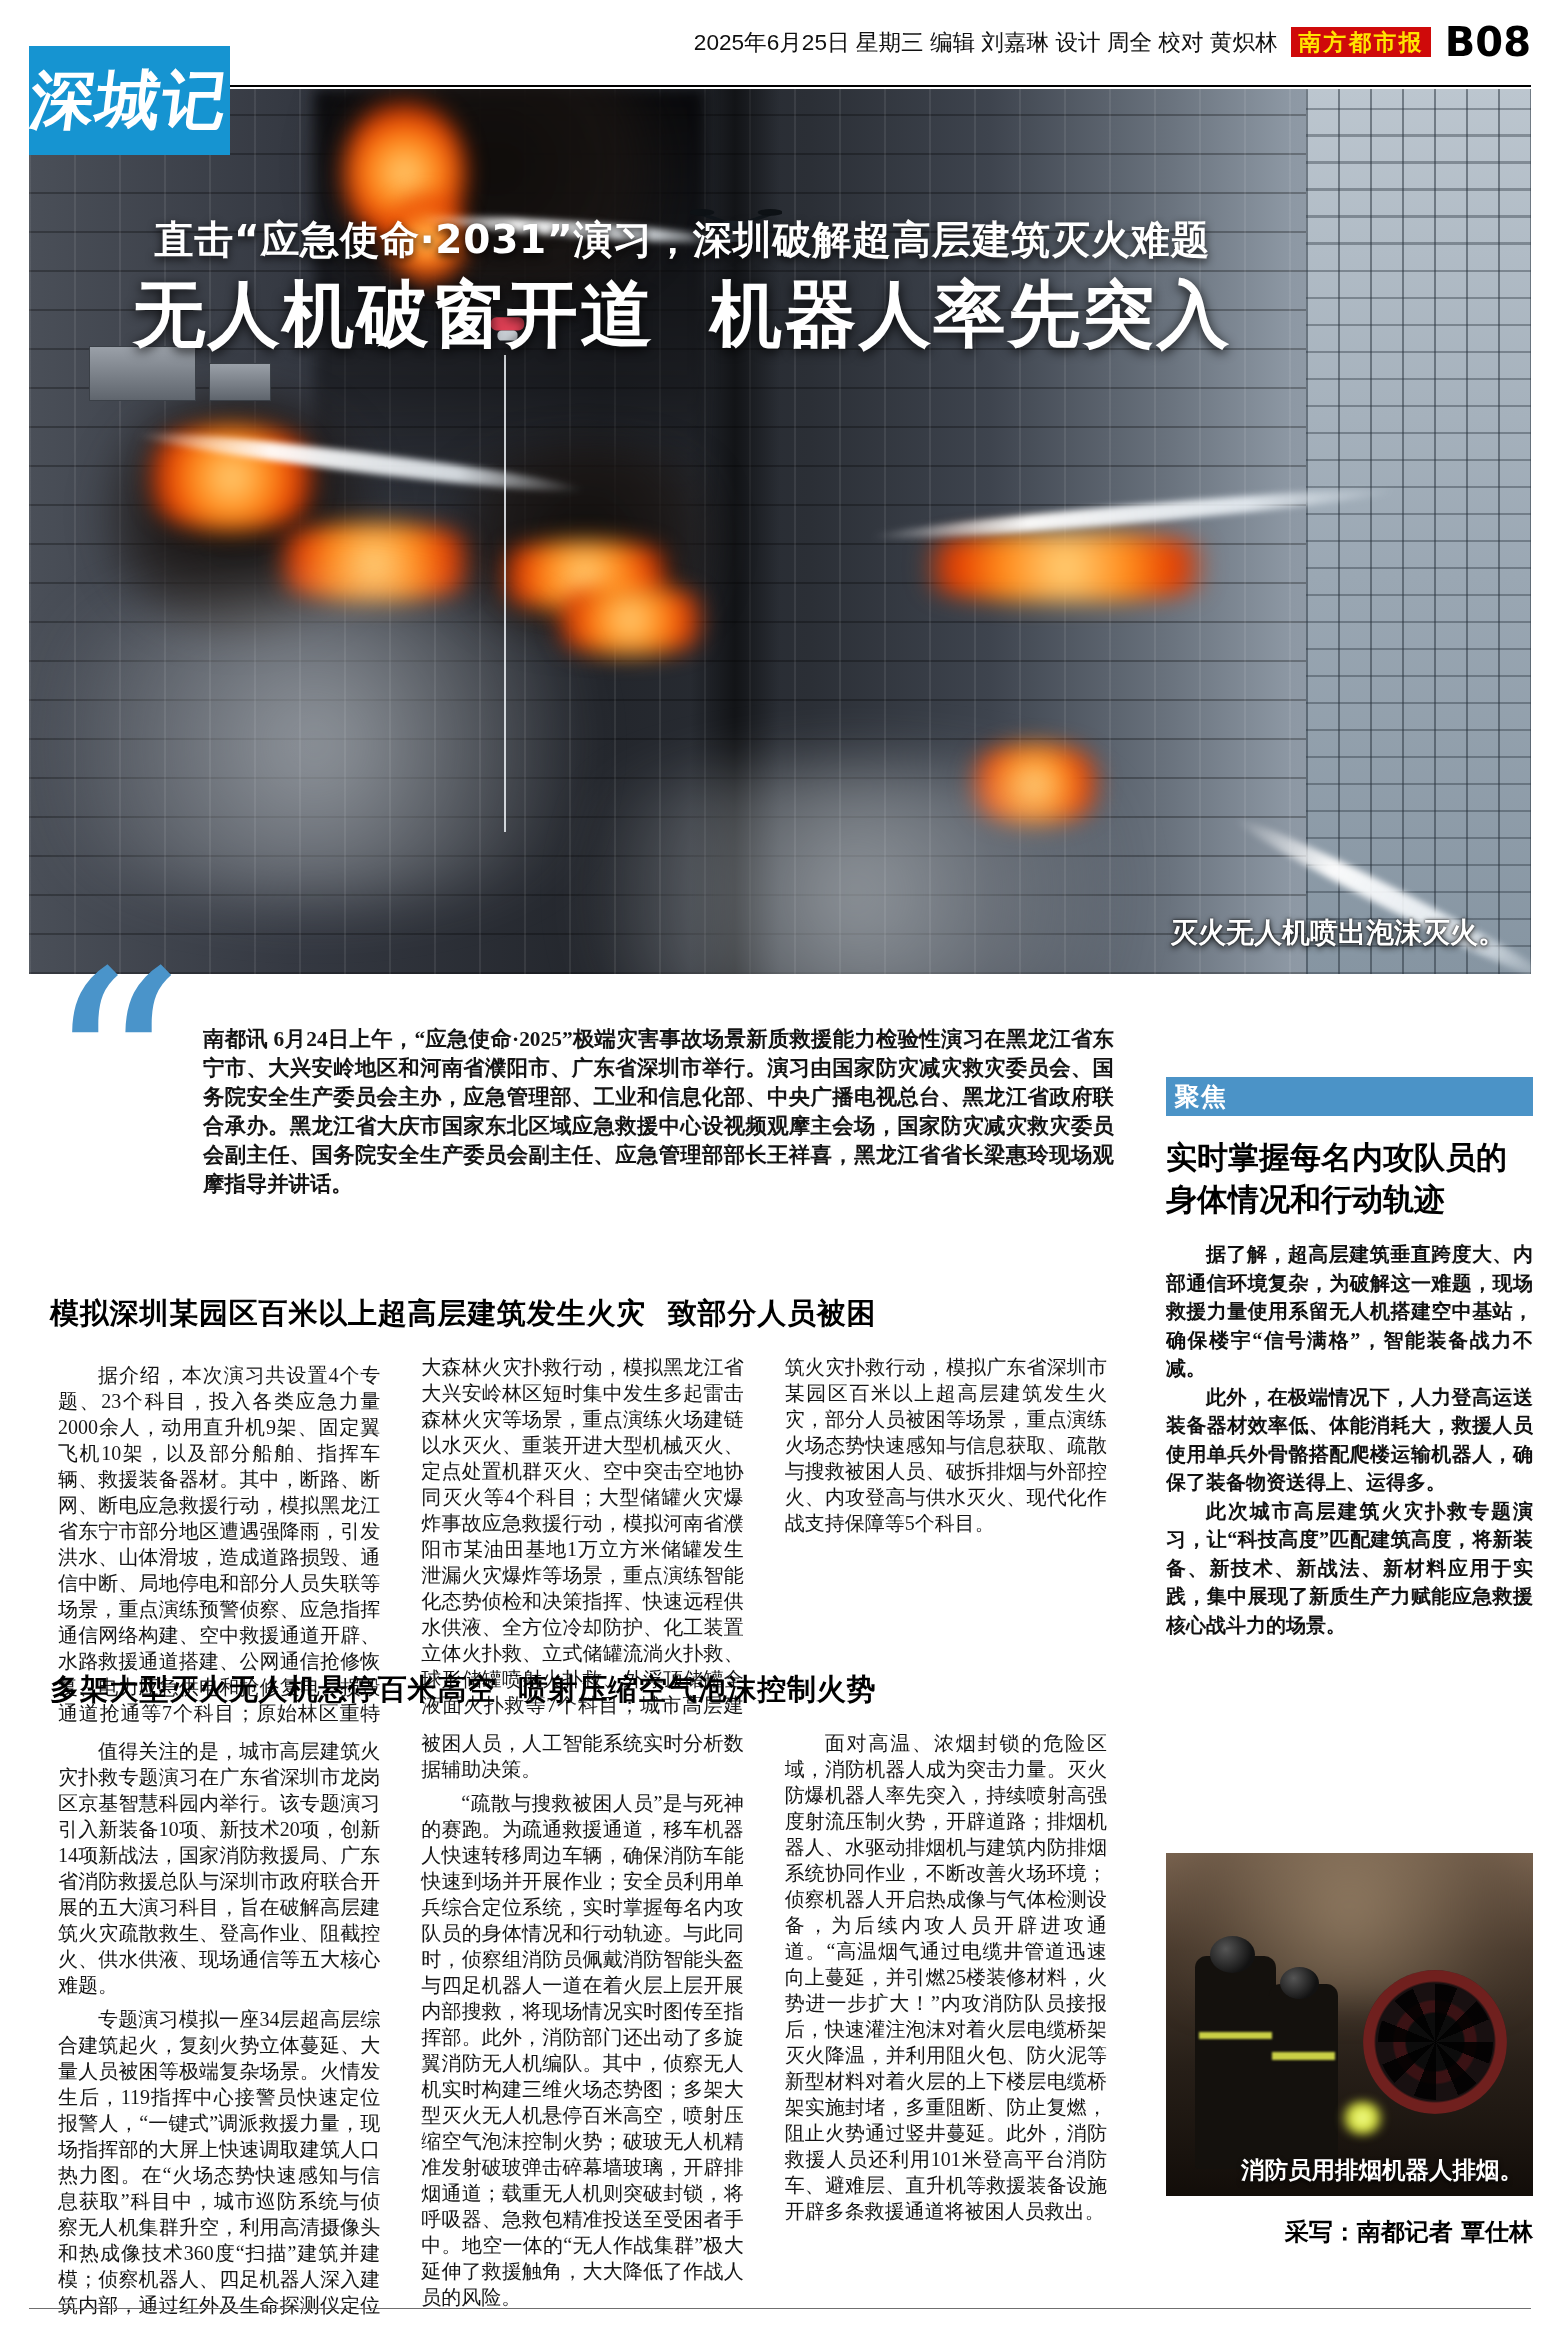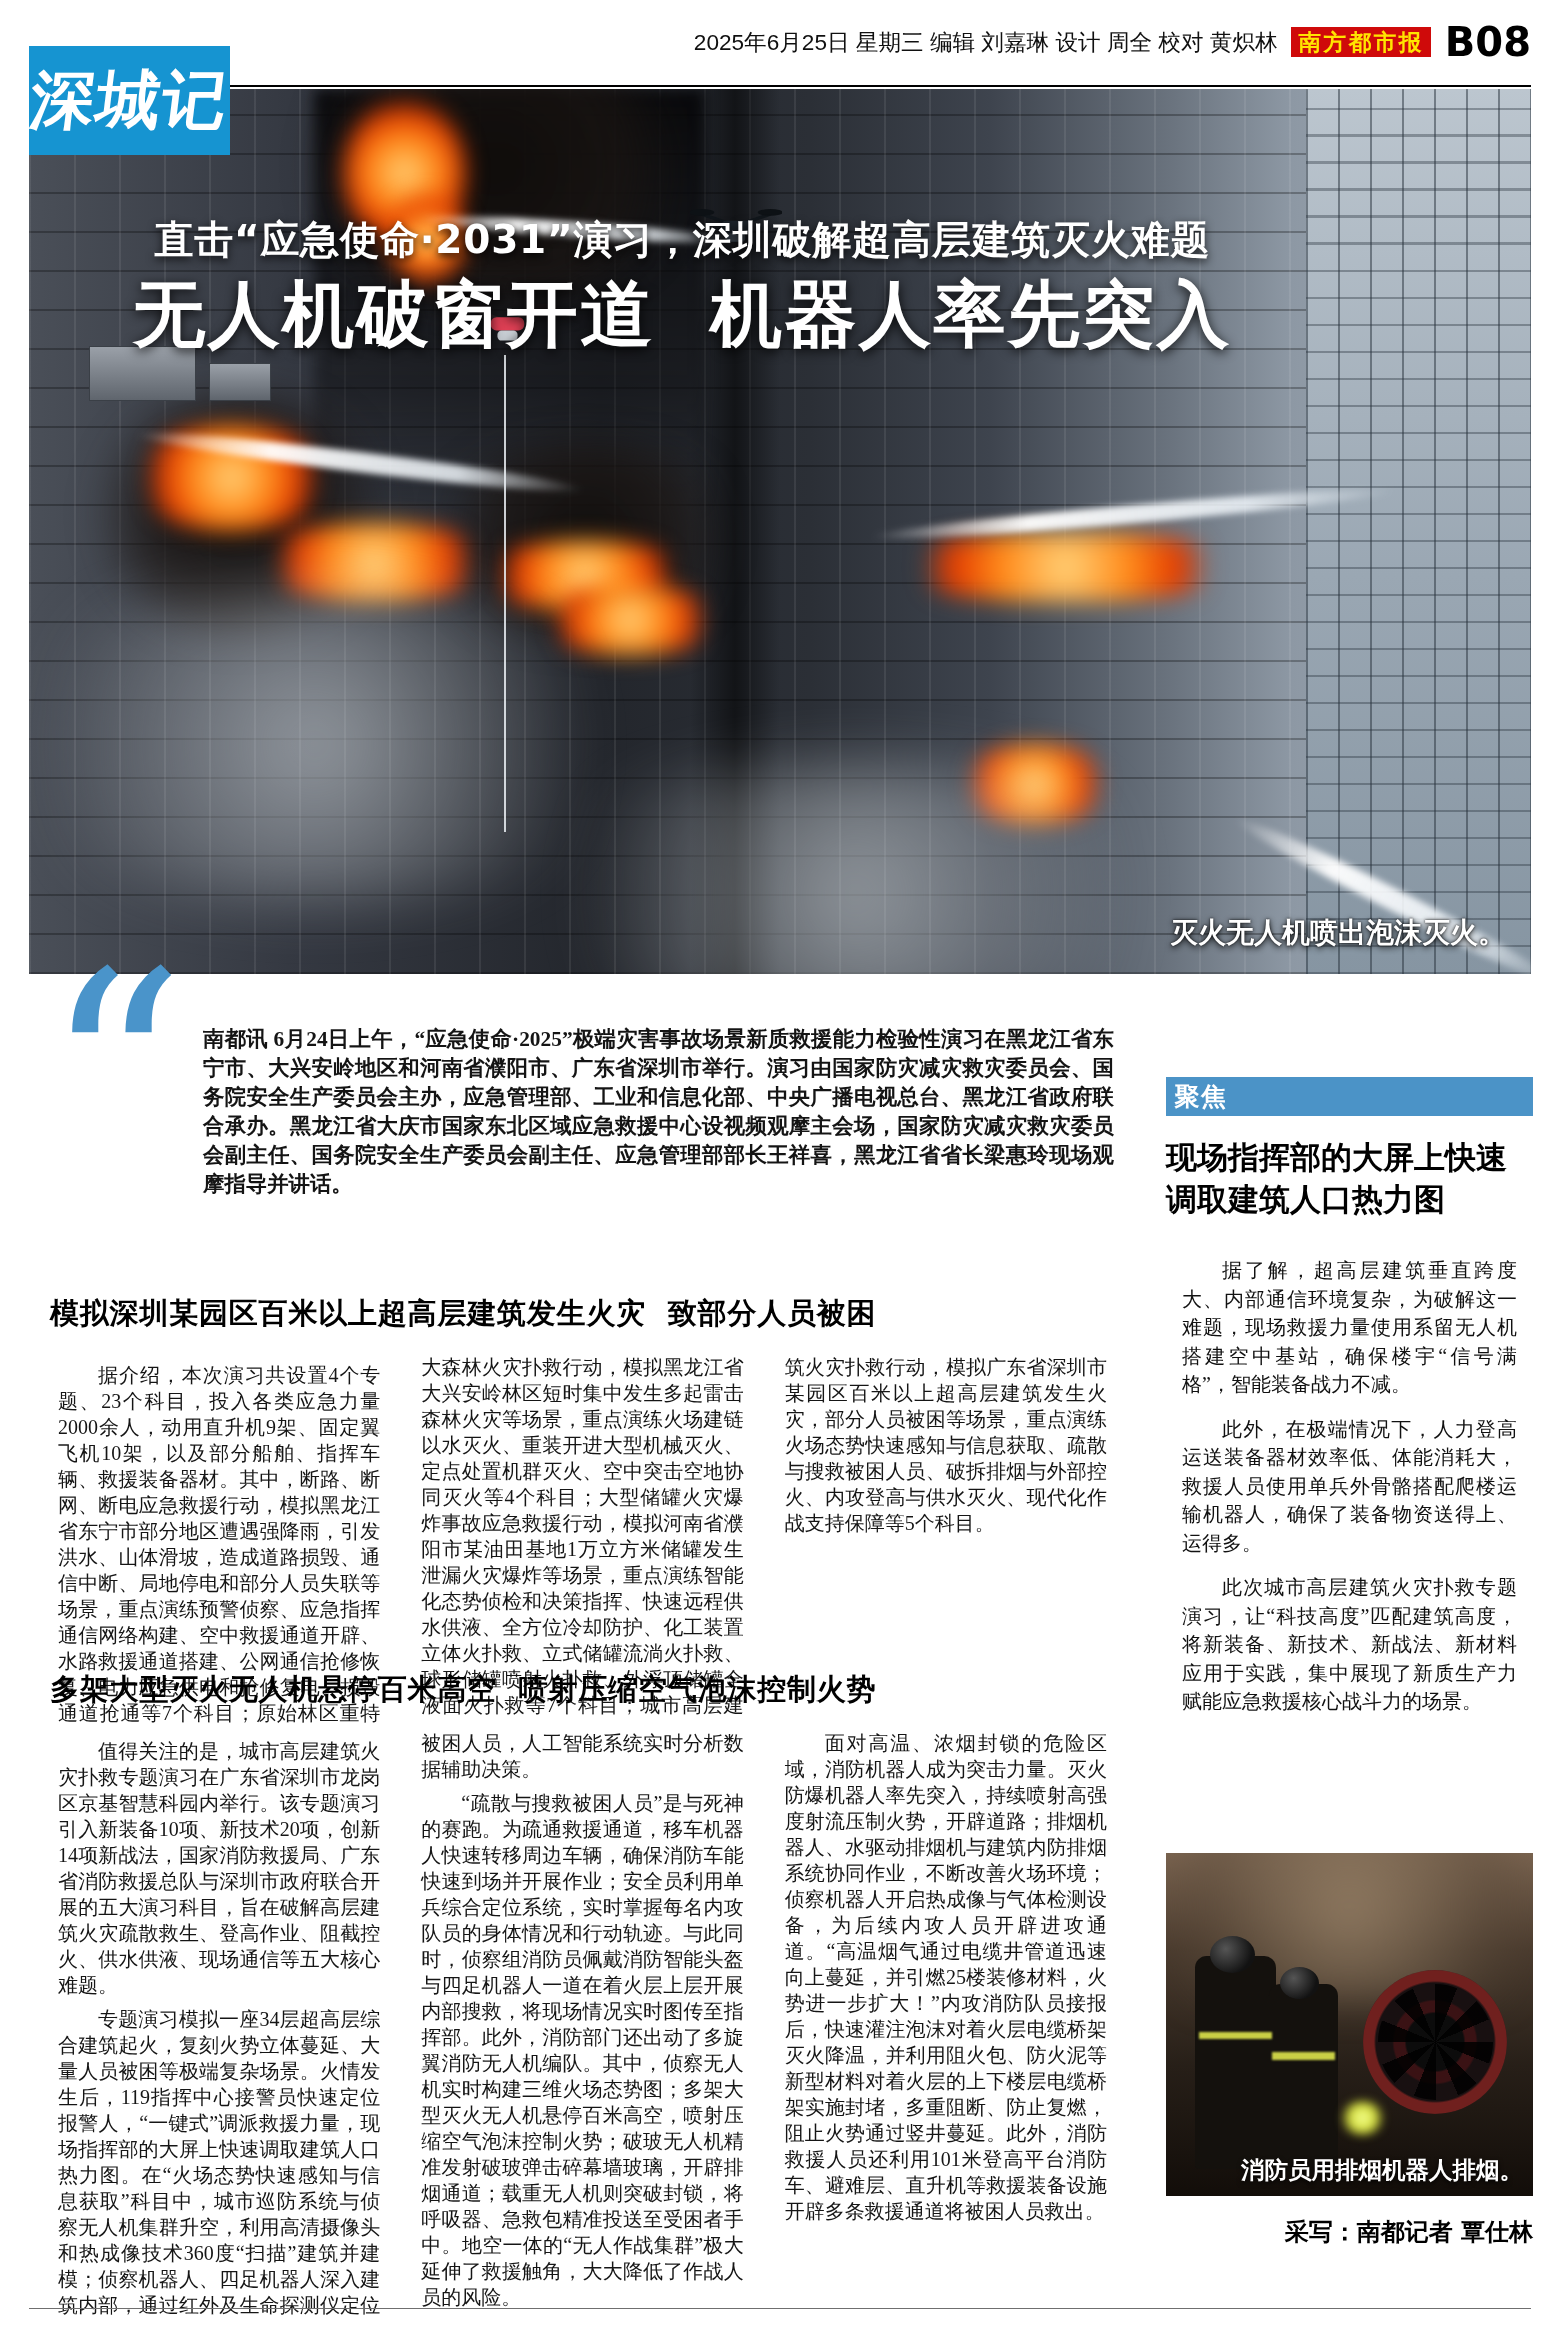--- a/index.html
+++ b/index.html
@@ -66,21 +66,21 @@
   .cols p{margin:8px;text-indent:2em;}
   .a1-cols{height:387px;}
   .a2-cols{height:593px;line-height:26px;}
   
   .focus{position:absolute;left:1166px;top:1077px;width:367px;}
   .focus-bar{height:39px;background:#4b93c7;color:#fff;display:flex;align-items:center;
      font-family:"DejaVu Sans",sans-serif;font-weight:700;font-size:25px;padding-left:8.4px;letter-spacing:1.7px;}
   .focus-heading{margin-top:20px;font-family:"DejaVu Sans",sans-serif;font-weight:800;font-size:31px;
      line-height:42px;color:#000;}
   .focus-body{margin-top:20px;height:600px;overflow:hidden;font-size:20px;line-height:28.5px;text-align:justify;}
-  .focus-body p{margin:16px;text-indent:2em;}
+  .focus-body p{margin:0;text-indent:2em;font-weight:bold;}
   .focus-photo{margin-top:13.4px;position:relative;width:367px;height:343px;overflow:hidden;
      background:linear-gradient(180deg,#7a6450 0%,#4a3b2e 28%,#271f18 62%,#120d09 100%);}
   .fp-smoke{position:absolute;left:-10%;top:-12%;width:120%;height:55%;filter:blur(18.4px);
      background:radial-gradient(circle,rgba(150,128,102,.85),rgba(90,74,58,.4) 60%,transparent 80%);}
   .fp-ff{position:absolute;background:#14110d;border-radius:11.7px 11.7px 3.4px 3.4px;}
   .fp-stripe{position:absolute;height:7.5px;background:#c9cf45;filter:blur(0.8px);}
   .fp-helmet{position:absolute;background:radial-gradient(circle at 35% 35%,#555,#121212 70%);border-radius:50%;}
   .fp-fan{position:absolute;border-radius:50%;
      background:radial-gradient(circle,#0c0c0c 0 28%,#3a1214 30% 40%,#181011 42% 58%,#70201e 60% 70%,#241416 72% 100%);}
   .fp-fan::before{content:"";position:absolute;inset:10%;border-radius:50%;
@@ -184,21 +184,21 @@
       <p>专题演习模拟一座34层超高层综合建筑起火，复刻火势立体蔓延、大量人员被困等极端复杂场景。火情发生后，119指挥中心接警员快速定位报警人，“一键式”调派救援力量，现场指挥部的大屏上快速调取建筑人口热力图。在“火场态势快速感知与信息获取”科目中，城市巡防系统与侦察无人机集群升空，利用高清摄像头和热成像技术360度“扫描”建筑并建模；侦察机器人、四足机器人深入建筑内部，通过红外及生命探测仪定位被困人员，人工智能系统实时分析数据辅助决策。</p>
       <p>“疏散与搜救被困人员”是与死神的赛跑。为疏通救援通道，移车机器人快速转移周边车辆，确保消防车能快速到场并开展作业；安全员利用单兵综合定位系统，实时掌握每名内攻队员的身体情况和行动轨迹。与此同时，侦察组消防员佩戴消防智能头盔与四足机器人一道在着火层上层开展内部搜救，将现场情况实时图传至指挥部。此外，消防部门还出动了多旋翼消防无人机编队。其中，侦察无人机实时构建三维火场态势图；多架大型灭火无人机悬停百米高空，喷射压缩空气泡沫控制火势；破玻无人机精准发射破玻弹击碎幕墙玻璃，开辟排烟通道；载重无人机则突破封锁，将呼吸器、急救包精准投送至受困者手中。地空一体的“无人作战集群”极大延伸了救援触角，大大降低了作战人员的风险。</p>
       <p>面对高温、浓烟封锁的危险区域，消防机器人成为突击力量。灭火防爆机器人率先突入，持续喷射高强度射流压制火势，开辟道路；排烟机器人、水驱动排烟机与建筑内防排烟系统协同作业，不断改善火场环境；侦察机器人开启热成像与气体检测设备，为后续内攻人员开辟进攻通道。“高温烟气通过电缆井管道迅速向上蔓延，并引燃25楼装修材料，火势进一步扩大！”内攻消防队员接报后，快速灌注泡沫对着火层电缆桥架灭火降温，并利用阻火包、防火泥等新型材料对着火层的上下楼层电缆桥架实施封堵，多重阻断、防止复燃，阻止火势通过竖井蔓延。此外，消防救援人员还利用101米登高平台消防车、避难层、直升机等救援装备设施开辟多条救援通道将被困人员救出。</p>
     </div>
   </div>
 
   <div class="focus">
     <div class="focus-bar">
       <span>聚焦</span>
     </div>
-    <div class="focus-heading">现场指挥部的大屏上快速调取建筑人口热力图</div>
+    <div class="focus-heading">实时掌握每名内攻队员的身体情况和行动轨迹</div>
     <div class="focus-body">
       <p>据了解，超高层建筑垂直跨度大、内部通信环境复杂，为破解这一难题，现场救援力量使用系留无人机搭建空中基站，确保楼宇“信号满格”，智能装备战力不减。</p>
       <p>此外，在极端情况下，人力登高运送装备器材效率低、体能消耗大，救援人员使用单兵外骨骼搭配爬楼运输机器人，确保了装备物资送得上、运得多。</p>
       <p>此次城市高层建筑火灾扑救专题演习，让“科技高度”匹配建筑高度，将新装备、新技术、新战法、新材料应用于实践，集中展现了新质生产力赋能应急救援核心战斗力的场景。</p>
     </div>
     <div class="focus-photo">
       <div class="fp-smoke"></div>
       <div class="fp-ff" style="left:8%;top:30%;width:22%;height:62%;"></div>
       <div class="fp-ff" style="left:28%;top:38%;width:19%;height:55%;"></div>
       <div class="fp-helmet" style="left:12%;top:24%;width:45px;height:37px;"></div>

